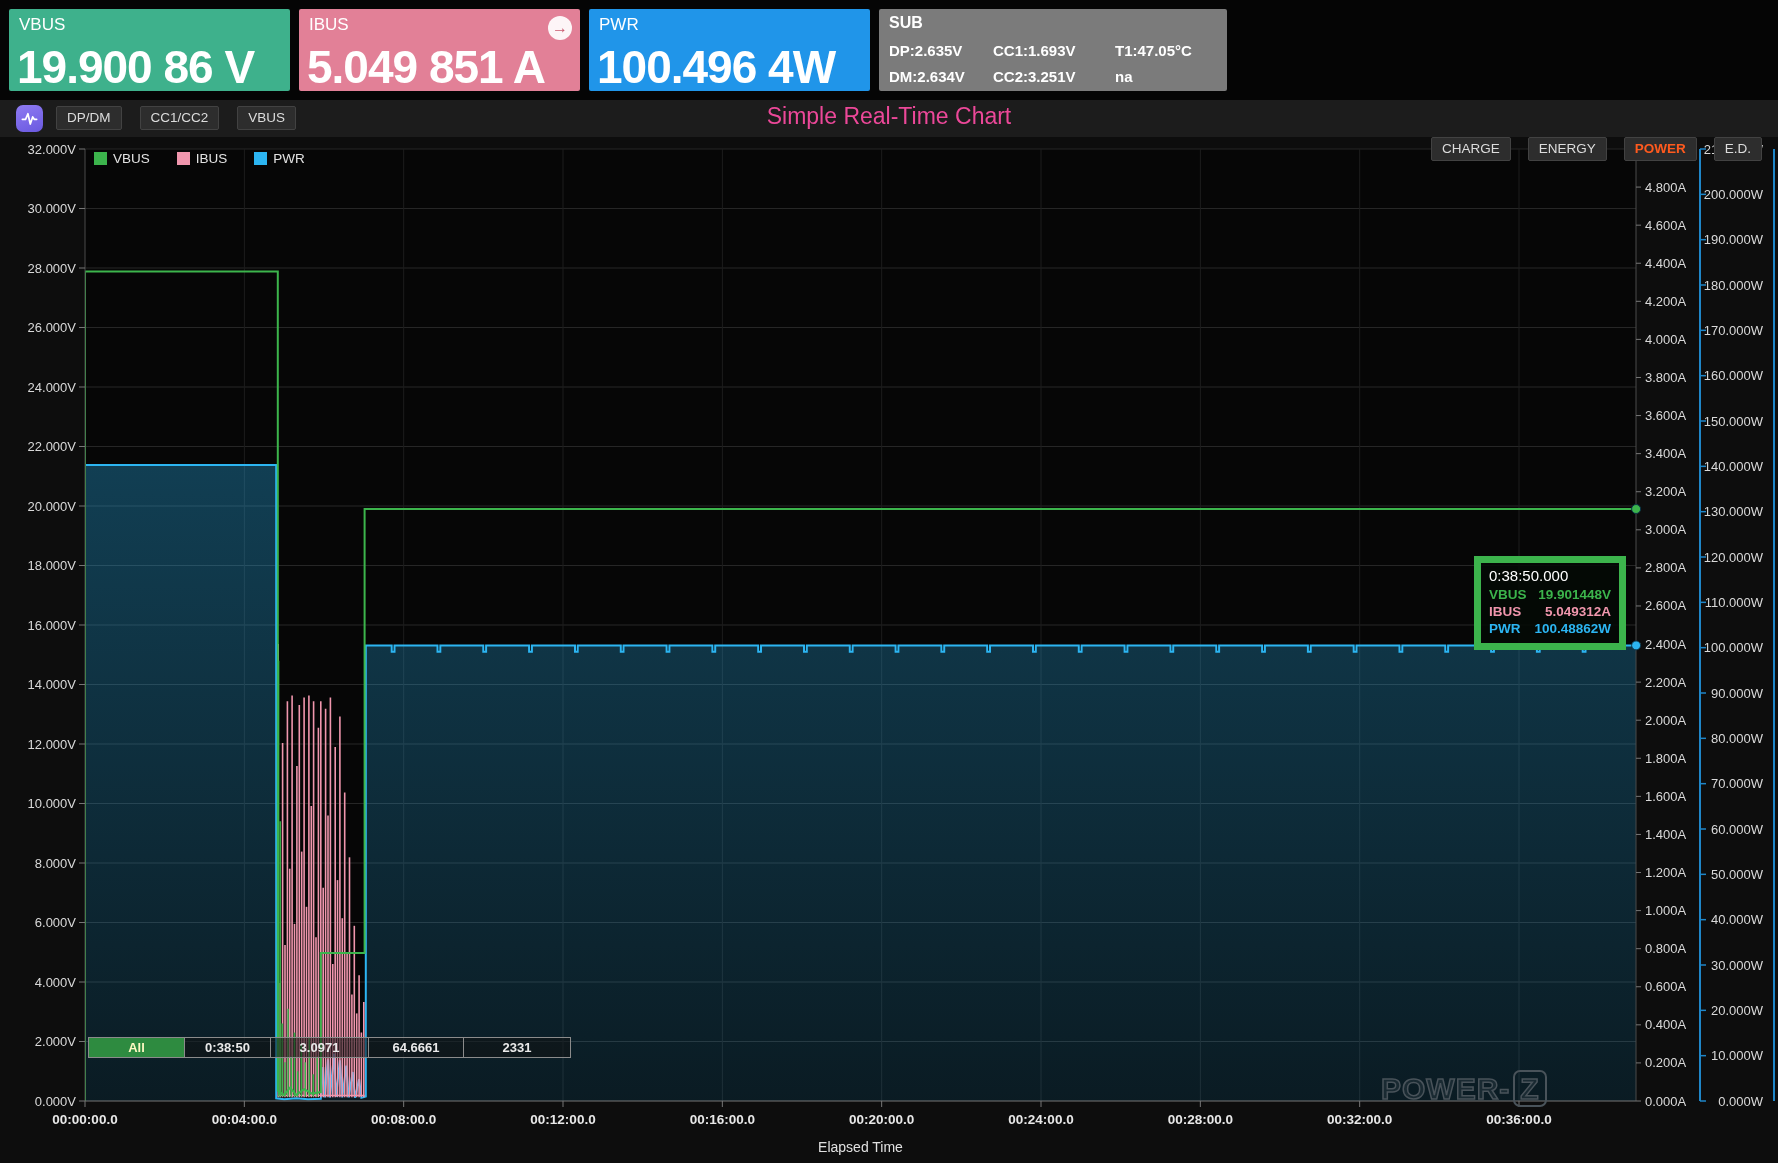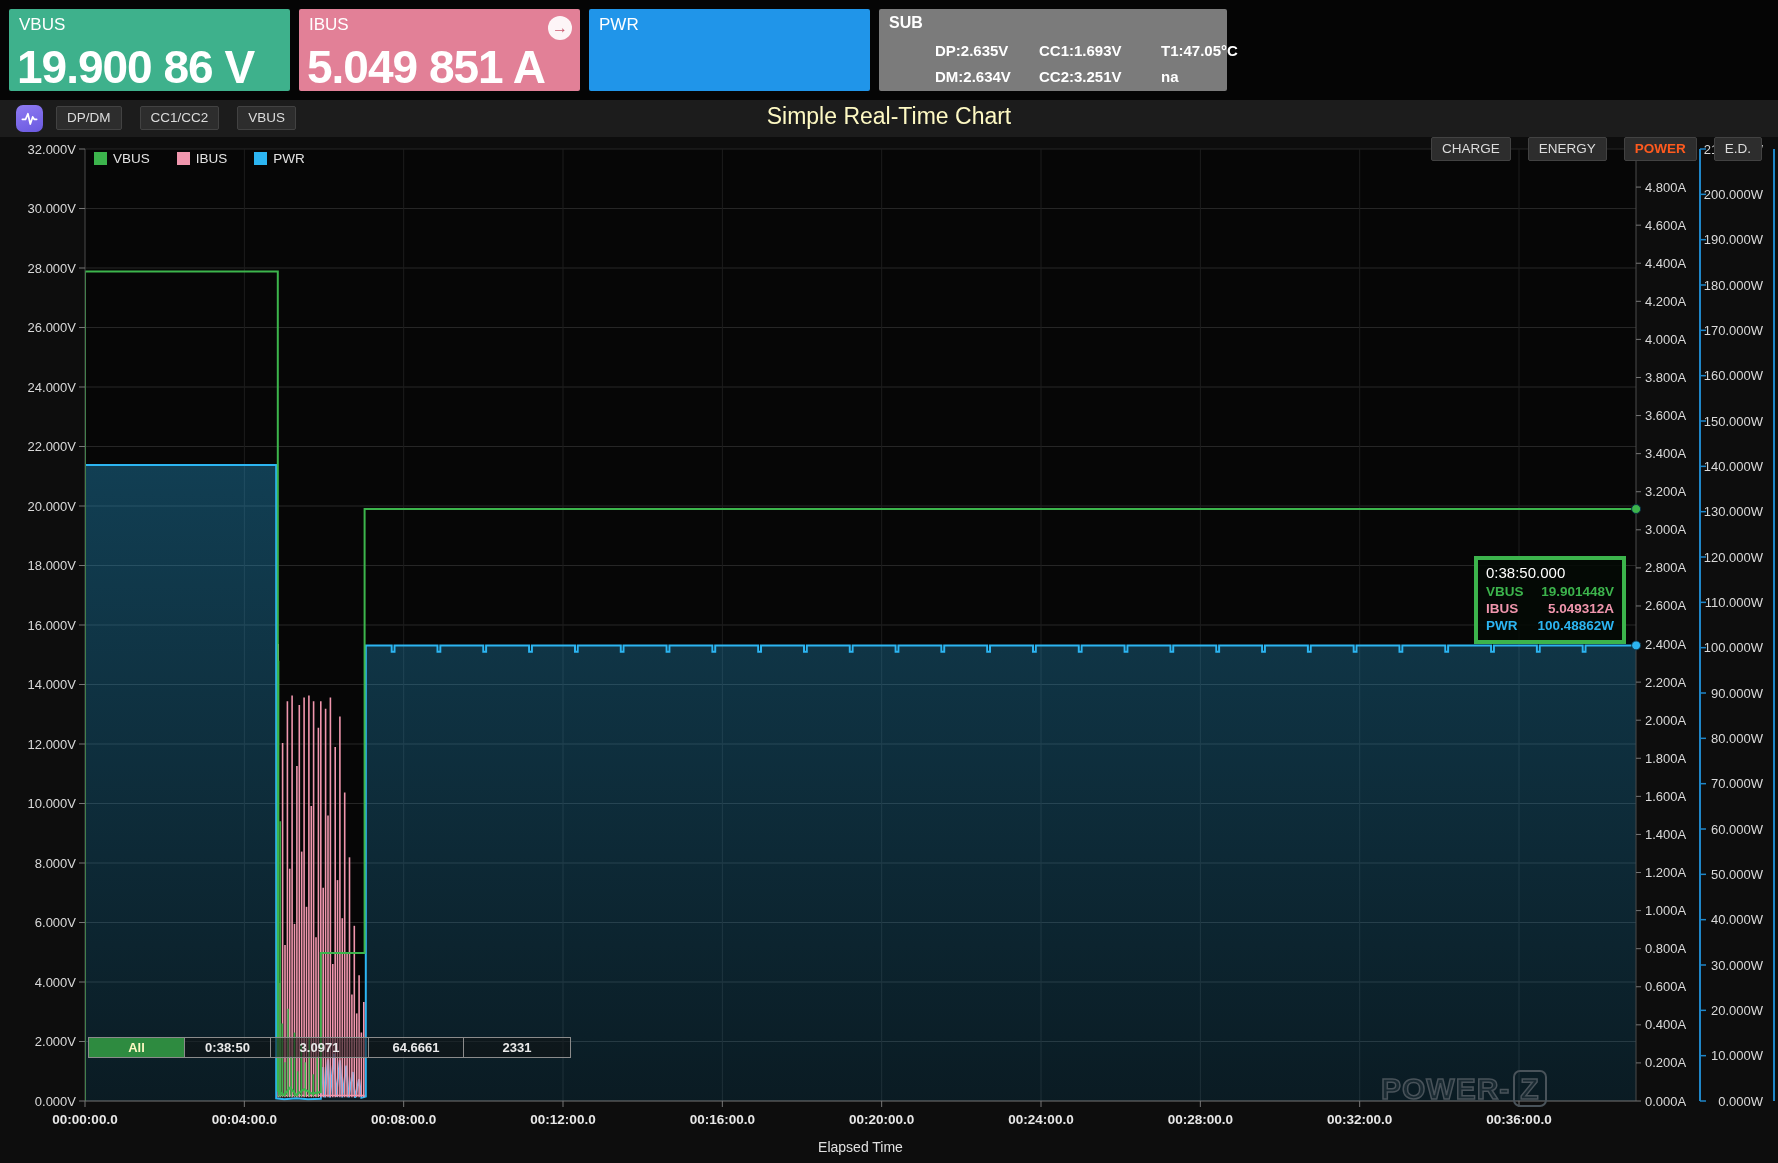--- a/index.html
+++ b/index.html
@@ -11,44 +11,44 @@
   .topbar{position:absolute;left:0;top:0;width:1778px;height:100px;background:#050505;z-index:3;}
   .card{position:absolute;top:9px;width:281px;height:82px;border-radius:2px;}
   .card-vbus{left:9px}.card-ibus{left:299px}.card-pwr{left:589px}.card-sub{left:879px;width:348px}
   .card-label{position:absolute;top:6px;left:10px;font-size:17px;color:#fff;}
   .card-value{position:absolute;left:8px;bottom:1px;font-size:46px;font-weight:700;color:#fff;
               letter-spacing:-1px;white-space:nowrap;line-height:1;}
   .card-arrow{position:absolute;top:7px;right:8px;width:24px;height:24px;border-radius:50%;
               background:rgba(255,255,255,.92);color:#c9596f;display:flex;align-items:center;
               justify-content:center;font-size:16px;font-weight:700;}
   .card-sub .sub-label{position:absolute;top:5px;left:10px;font-size:16px;font-weight:700;color:#fff;}
-  .sub-line{position:absolute;left:10px;font-size:15px;font-weight:700;color:#fff;white-space:nowrap;margin-left:46px;}
+  .sub-line{position:absolute;left:10px;font-size:15px;font-weight:700;color:#fff;white-space:nowrap;}
   .sub-line.l1{top:33px}.sub-line.l2{top:59px}
   .sub-line .sp1{display:inline-block;width:104px}
   .sub-line .sp2{display:inline-block;width:122px}
 
   
   .toolbar{position:absolute;left:0;top:100px;width:1778px;height:37px;background:#1c1c1c;z-index:3;}
   .logo{position:absolute;left:16px;top:5px;width:27px;height:27px;border-radius:7px;
         background:linear-gradient(160deg,#8f7bf2,#6a59e0);display:flex;align-items:center;justify-content:center;}
   .logo svg{width:19px;height:19px;stroke:#fff;fill:none;stroke-width:2.2;stroke-linecap:round;stroke-linejoin:round;}
   .tabs-left{position:absolute;left:56px;top:6px;display:flex;gap:18px;}
   .tabs-right{position:absolute;right:16px;top:6px;display:flex;gap:17px;margin-top:31px;}
   .tab{height:24px;line-height:22px;padding:0 10px;background:#2d2d2d;border:1px solid #424242;
        border-radius:2px;color:#dcdcdc;font-size:13.5px;cursor:pointer;box-sizing:border-box;white-space:nowrap;}
   .tab-active{font-weight:700;}
-  .chart-title{position:absolute;left:0;top:3px;width:100%;text-align:center;font-size:23px;color:#fef9c3;pointer-events:none;}
+  .chart-title{position:absolute;left:0;top:3px;width:100%;text-align:center;font-size:23px;color:#ec4899;pointer-events:none;}
 
   
   .legend{position:absolute;left:94px;top:151px;display:flex;gap:27px;z-index:2;}
   .legend-item{display:flex;align-items:center;gap:6px;color:#e2e2e2;font-size:13.5px;cursor:pointer;}
   .legend .swatch{width:13px;height:13px;display:inline-block;}
 
   .tooltip{position:absolute;left:1474px;top:556px;width:152px;z-index:2;background:rgba(4,10,6,.88);
-           border:4px solid #5eead4;padding:4px 8px 6px;box-sizing:border-box;}
+           border:7px solid #5eead4;padding:4px 8px 6px;box-sizing:border-box;}
   .tt-time{font-size:15px;color:#fff;margin-bottom:2px;}
   .tt-row{display:flex;justify-content:space-between;font-size:13.5px;font-weight:700;line-height:17px;}
 
   .stats{position:absolute;left:88px;top:1037px;z-index:2;border-collapse:collapse;font-size:13px;
          color:#e9e9e9;background:rgba(18,18,18,.55);}
   .stats th,.stats td{border:1px solid #8b8b8b;text-align:center;padding:0 4px;height:19px;font-weight:700;}
   .name-cell{color:#fef9c3;margin-top:28px;}
 
   .watermark{position:absolute;left:1381px;top:1070px;z-index:2;font-size:30px;font-weight:700;
              letter-spacing:1px;color:rgba(73,83,90,.25);-webkit-text-stroke:1.5px #49535a;
@@ -328,20 +328,21 @@
     </div>
     <div class="card card-ibus" style="background: rgb(226, 128, 151);">
       <div class="card-label">IBUS</div>
       <div class="card-arrow">
           <span>→</span>
         </div>
       <div class="card-value">5.049 851 A</div>
     </div>
     <div class="card card-pwr" style="background: rgb(32, 149, 233);">
       <div class="card-label">PWR</div>
+      <div class="card-value">100.496 4W</div>
     </div>
     <div class="card card-sub" style="background: rgb(123, 123, 123);">
       <div class="sub-label">SUB</div>
       <div class="sub-line l1">
         <span class="sp1">DP:2.635V</span><span class="sp2">CC1:1.693V</span><span>T1:47.05°C</span>
       </div>
       <div class="sub-line l2">
         <span class="sp1">DM:2.634V</span><span class="sp2">CC2:3.251V</span><span>na</span>
       </div>
     </div>

